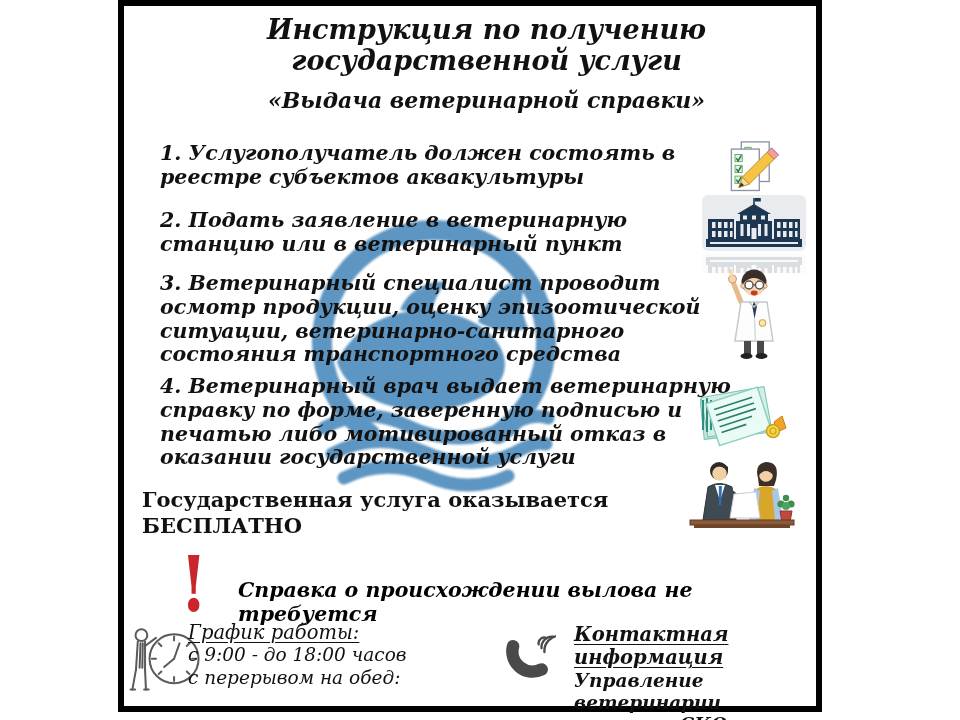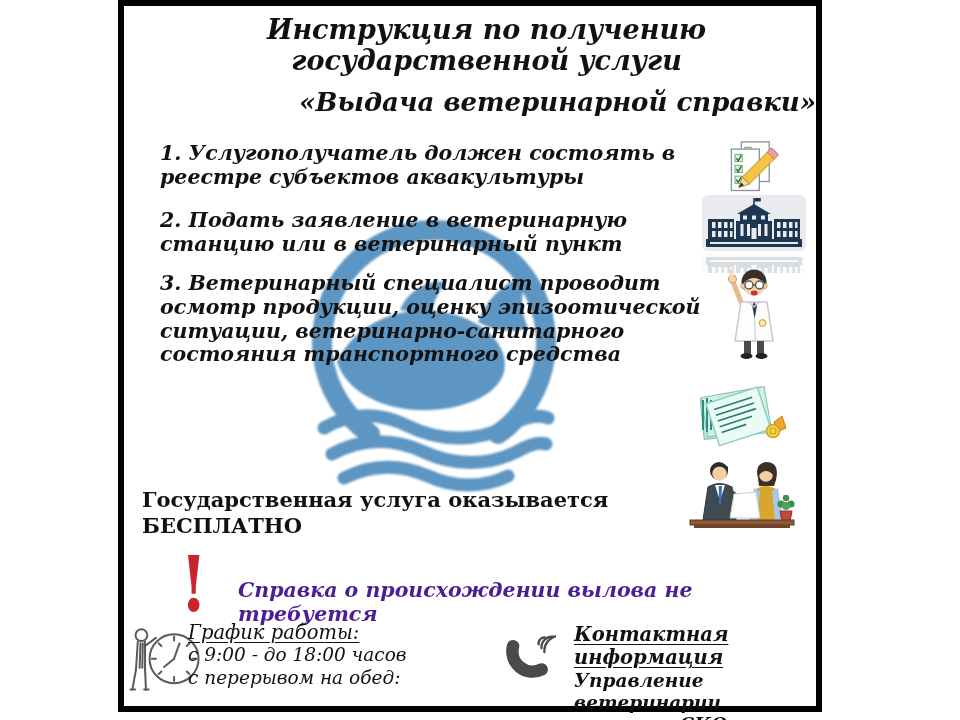--- a/index.html
+++ b/index.html
@@ -7,30 +7,30 @@
     width:960px;height:720px;position:relative;background:#ffffff;
     font-family:"DejaVu Serif", serif;color:#111;overflow:hidden;
   }
   .frame{
     position:absolute;left:118px;top:0;width:704px;height:712px;
     border:6px solid #000;box-sizing:border-box;background:transparent;
   }
   .watermark{position:absolute;left:158px;top:214px;width:306px;height:290px;opacity:.82;filter:blur(1.2px);z-index:0;}
   .title{ text-align:center;font-weight:bold;font-style:italic;z-index:2;position:relative;margin-left:33px;}
   .title .t1{font-size:27px;padding-top:8px;}
-  .title .t2{font-size:26px;padding-top:11px;text-align:right;}
+  .title .t2{font-size:22px;padding-top:11px;}
   .title .t3{font-size:26px;padding-top:9px;}
   .step{position:absolute;left:36px;width:572px;font-size:20.5px;font-weight:bold;font-style:italic;line-height:1.16;z-index:2;}
   .s1{top:136px;} .s2{top:203px;} .s3{top:266px;} .s4{top:369px;}
   .free{position:absolute;left:18px;top:481px;width:572px;font-size:21px;font-weight:bold;line-height:1.22;z-index:2;}
   .warn-mark{
     position:absolute;left:56px;top:546px;font-size:76px;line-height:.88;font-weight:bold;
     color:#c9252c;transform:scaleX(.82);transform-origin:left top;z-index:2;font-style:normal;
   }
-  .warn-text{position:absolute;left:114px;top:572px;width:480px;font-size:20.5px;font-weight:bold;font-style:italic;color:#4c1d95;z-index:2;}
+  .warn-text{position:absolute;left:114px;top:572px;width:480px;font-size:20.5px;font-weight:bold;font-style:italic;color:#000000;z-index:2;}
   .icon{position:absolute;z-index:1;}
   .ic-checklist{left:602px;top:133px;width:54px;height:58px;}
   .ic-building{left:578px;top:189px;width:104px;height:78px;}
   .ic-doctor{left:592px;top:261px;width:76px;height:96px;}
   .ic-docs{left:576px;top:372px;width:92px;height:70px;}
   .ic-people{left:564px;top:450px;width:112px;height:88px;}
   .ic-clock{left:2px;top:616px;width:78px;height:88px;}
   .ic-phone{left:378px;top:621px;width:54px;height:54px;}
   .schedule{position:absolute;left:64px;top:615px;font-size:18.5px;font-weight:normal;font-style:italic;line-height:1.2;z-index:2;}
   .contact{position:absolute;left:450px;top:617px;font-size:18.5px;font-weight:bold;font-style:italic;line-height:1.2;z-index:2;}
@@ -58,20 +58,21 @@
   </svg>
 
   <div class="title">
     <div class="t1">Инструкция по получению государственной услуги</div>
     <div class="t2">«Выдача ветеринарной справки»</div>
   </div>
 
   <div class="step s1">1. Услугополучатель должен состоять в реестре субъектов аквакультуры</div>
   <div class="step s2">2. Подать заявление в ветеринарную станцию или в ветеринарный пункт</div>
   <div class="step s3">3. Ветеринарный специалист проводит осмотр продукции, оценку эпизоотической ситуации, ветеринарно-санитарного состояния транспортного средства</div>
+  <div class="step s4">4. Ветеринарный врач выдает ветеринарную справку по форме, заверенную подписью и печатью либо мотивированный отказ в оказании государственной услуги</div>
 
   <div class="free">
     <div>Государственная услуга оказывается БЕСПЛАТНО</div>
   </div>
 
   <div class="warn-mark">!</div>
   <div class="warn-text">Справка о происхождении вылова не требуется</div>
 
   <svg class="icon ic-checklist" viewBox="0 0 60 62">
     <rect x="17" y="2" width="31" height="44" fill="#fff" stroke="#8a94a6" stroke-width="1.5"></rect>

